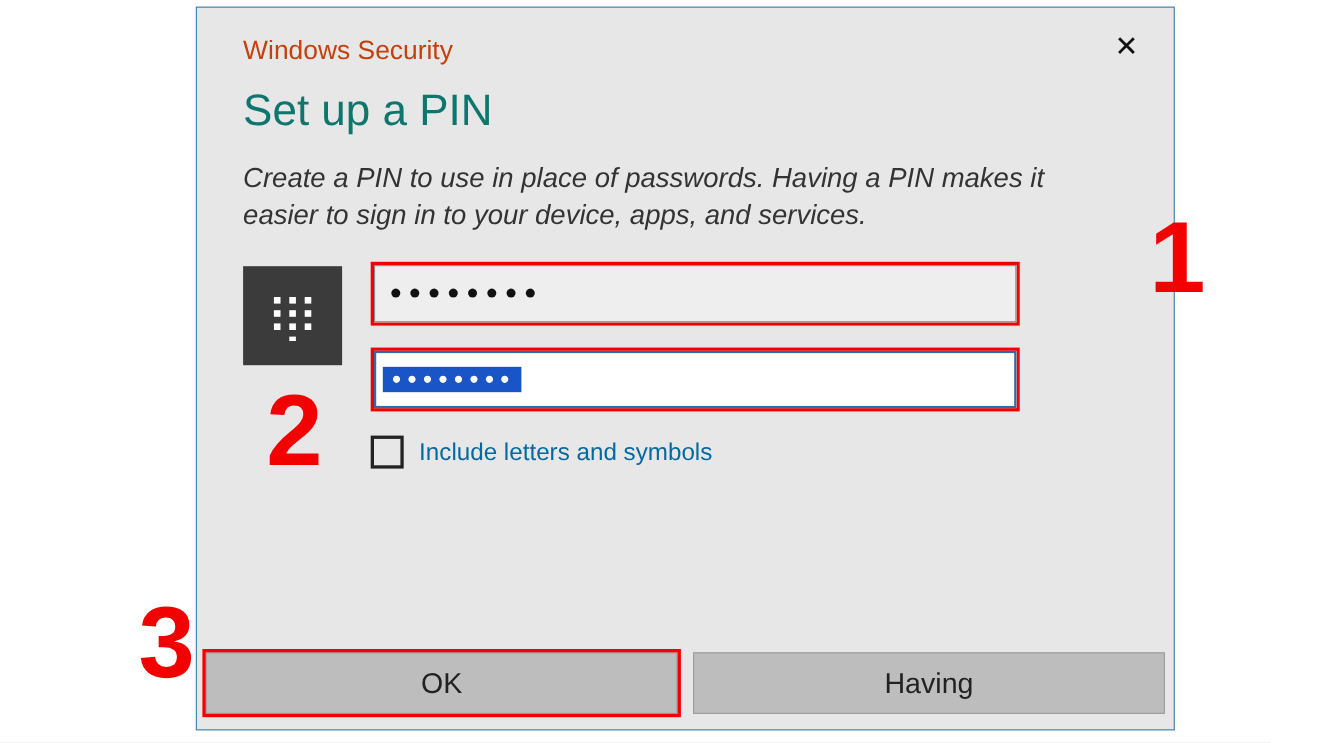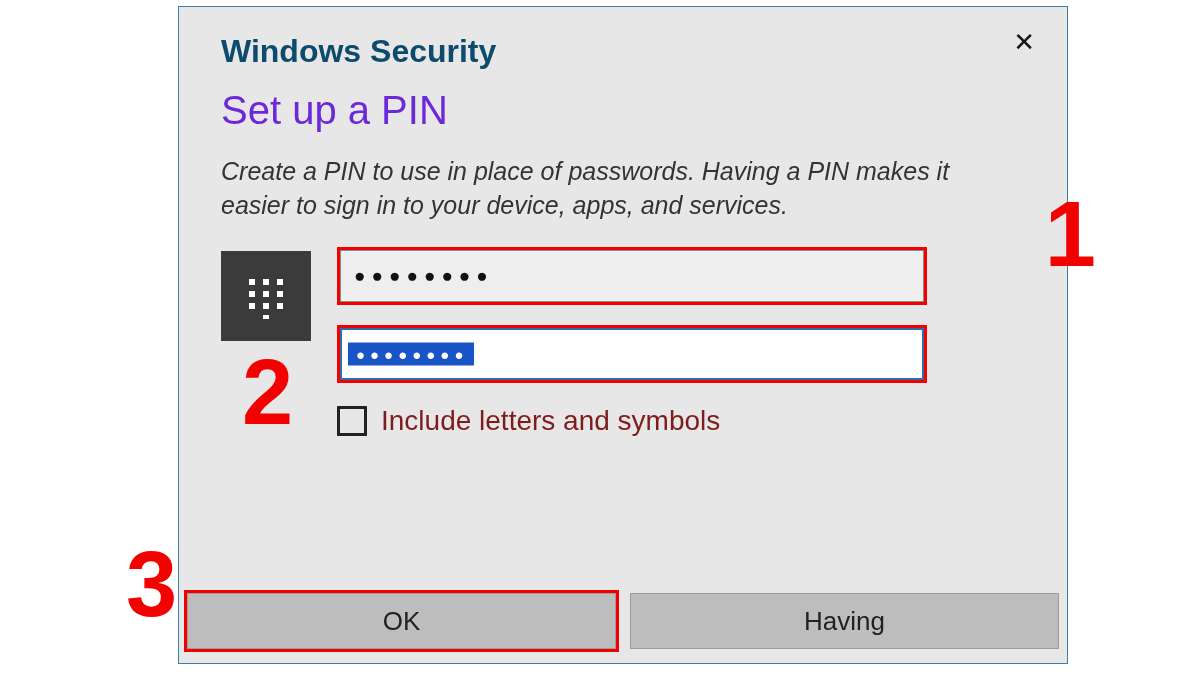--- a/index.html
+++ b/index.html
@@ -20,35 +20,35 @@
     background: #e7e7e7;
     border: 1px solid #3a7fa6;
   }
   .title-row {
     display: flex;
     justify-content: space-between;
     align-items: flex-start;
     padding: 26px 32px 0 42px;
   }
   .title-text {
-    font-size: 32px;
-    color: #0c4a6e;
-    font-weight: 700;
+    font-size: 24px;
+    color: #c2410c;
+    font-weight: 400;
   }
   .close-x {
     font-size: 26px;
     color: #111;
     cursor: pointer;
     line-height: 1;
     font-weight: 300;
     margin-top: -4px;
   }
   .heading {
     font-size: 40px;
-    color: #6d28d9;
+    color: #0f766e;
     font-weight: 400;
     padding: 18px 42px 0 42px;
   }
   .desc {
     font-size: 25px;
     color: #333;
     line-height: 1.35;
     padding: 22px 56px 0 42px;
     font-style: italic;
   }
@@ -112,22 +112,22 @@
     align-items: center;
     gap: 14px;
   }
   .checkbox-box {
     width: 30px; height: 30px;
     border: 3px solid #222;
     background: transparent;
     cursor: pointer;
   }
   .checkbox-label {
-    font-size: 28px;
-    color: #7f1d1d;
+    font-size: 22px;
+    color: #0369a1;
   }
   .button-row {
     position: absolute;
     left: 8px;
     bottom: 14px;
     width: calc(100% - 16px);
     display: flex;
     gap: 14px;
   }
   .btn {

